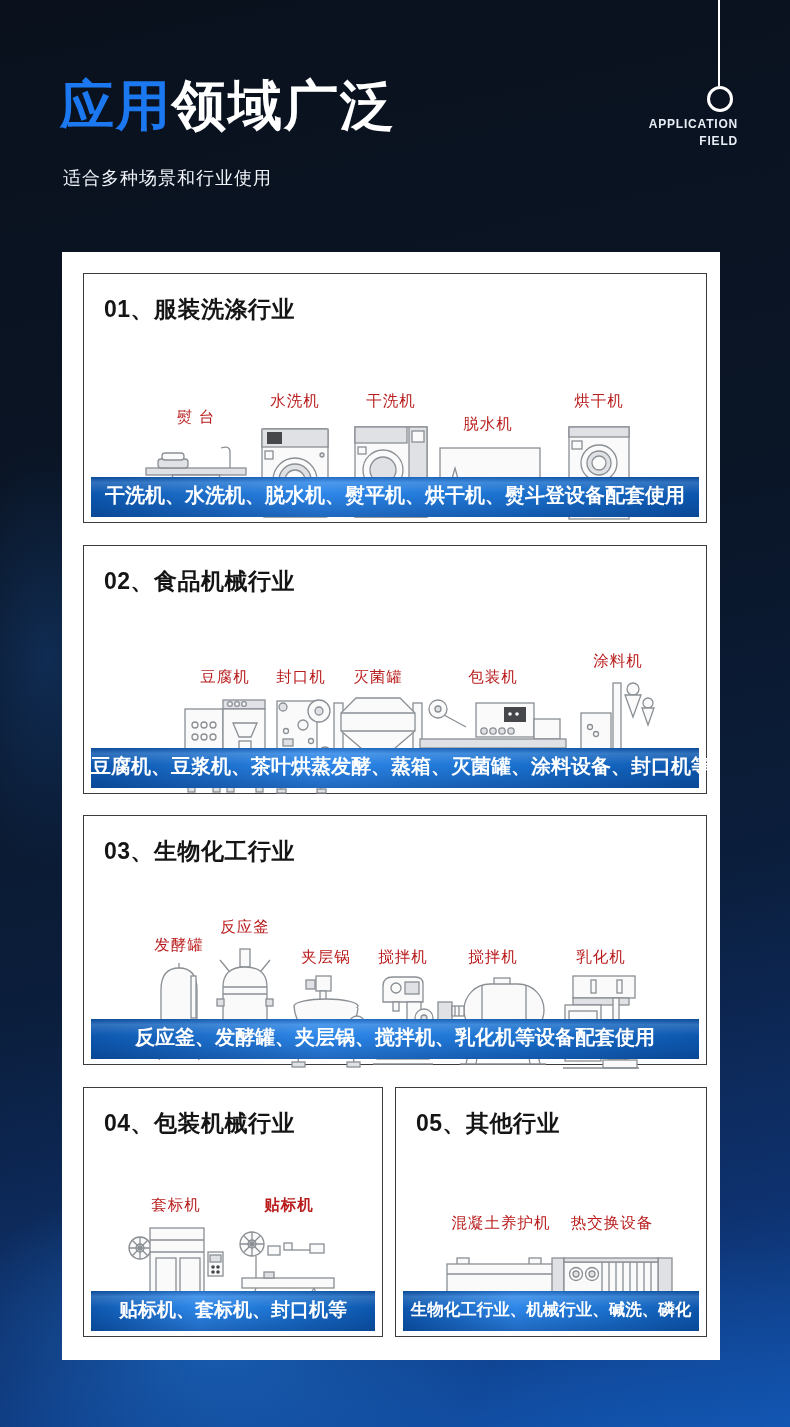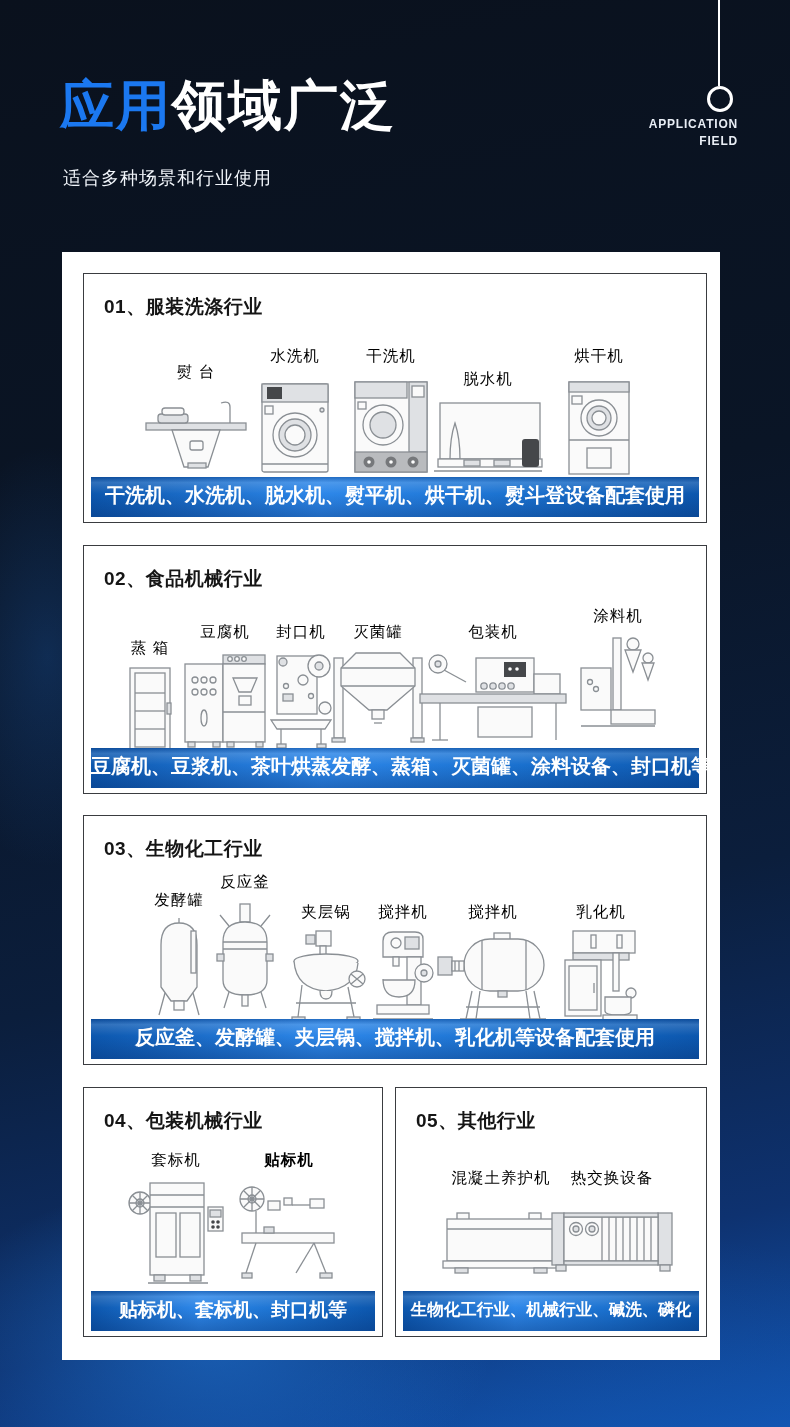--- a/index.html
+++ b/index.html
@@ -12,23 +12,23 @@
       linear-gradient(168deg,#0a111d 0%,#0a1526 38%,#0b1e3c 64%,#0e3270 86%,#1256b4 100%);}
   .title{position:absolute;left:60px;top:70px;font-size:54px;font-weight:800;letter-spacing:2px;color:#fff;white-space:nowrap;}
   .title .hl{color:#1b78f0;}
   .subtitle{position:absolute;left:63px;top:166px;font-size:18px;color:#f1f5fa;letter-spacing:1px;}
   .deco-line{position:absolute;left:718px;top:0;width:2px;height:86px;background:#fff;}
   .deco-ring{position:absolute;left:707px;top:86px;width:20px;height:20px;border:3px solid #fff;border-radius:50%;background:transparent;}
   .corner-label{position:absolute;right:52px;top:116px;text-align:right;font-size:12px;font-weight:bold;letter-spacing:.8px;line-height:17px;color:#e9eef5;}
   .corner-label span{display:block;}
   .panel{position:absolute;left:62px;top:252px;width:658px;height:1108px;background:#ffffff;}
   .card{position:absolute;background:#fff;border:1px solid #3a3c40;box-sizing:border-box;}
-  .card-title{position:absolute;left:20px;top:20px;font-size:19px;font-weight:bold;color:#151515;letter-spacing:.5px;white-space:nowrap;}
+  .card-title{position:absolute;left:20px;top:20px;font-size:23px;font-weight:bold;color:#151515;letter-spacing:.5px;white-space:nowrap;}
   .mgroup{position:absolute;text-align:center;}
-  .mlabel{font-size:15.5px;color:#000000;letter-spacing:1px;white-space:nowrap;}
+  .mlabel{font-size:15.5px;color:#b91c1c;letter-spacing:1px;white-space:nowrap;margin-top:45px;}
   .mgroup svg{display:block;margin:0 auto;}
   .banner{position:absolute;left:7px;right:7px;bottom:5px;height:40px;line-height:37px;text-align:center;color:#fff;font-weight:bold;white-space:nowrap;
     background:
       linear-gradient(180deg,rgba(8,40,96,.28),rgba(255,255,255,.15) 14%,rgba(255,255,255,0) 42%,rgba(6,40,100,.32) 100%),
       linear-gradient(90deg,#0c57ae,#2d87e9 38%,#1a71cf 70%,#0c57ae);}
   .fs20{font-size:20px;} .fs19{font-size:19px;} .fs16{font-size:16.5px;}
   
   svg .ln{stroke:#8a8f94;stroke-width:1.3;fill:none;}
   svg .f{stroke:#8a8f94;stroke-width:1.3;fill:#fafafa;}
   svg .g{stroke:#8a8f94;stroke-width:1.3;fill:#dfe1e4;}
@@ -128,33 +128,20 @@
         <rect class="f" x="20" y="70" width="24" height="20"></rect>
       </svg>
     </div>
 
     <div class="banner fs20">干洗机、水洗机、脱水机、熨平机、烘干机、熨斗登设备配套使用</div>
   </div>
 
   <div class="card" style="left:83px;top:545px;width:624px;height:249px;">
     <div class="card-title">02、食品机械行业</div>
 
-    <div class="mgroup" style="left:26px;top:92px;width:80px;">
-      <div class="mlabel">蒸 箱</div>
-      <svg width="46" height="92" viewBox="0 0 46 92" style="margin-top:6px">
-        <rect class="f" x="3" y="3" width="40" height="84"></rect>
-        <rect class="f" x="8" y="8" width="30" height="74"></rect>
-        <line class="ln" x1="8" y1="28" x2="38" y2="28"></line>
-        <line class="ln" x1="8" y1="46" x2="38" y2="46"></line>
-        <line class="ln" x1="8" y1="64" x2="38" y2="64"></line>
-        <rect class="g" x="40" y="38" width="4" height="11"></rect>
-        <rect class="g" x="5" y="87" width="7" height="4"></rect>
-        <rect class="g" x="34" y="87" width="7" height="4"></rect>
-      </svg>
-    </div>
 
     <div class="mgroup" style="left:184px;top:76px;width:66px;">
       <div class="mlabel">封口机</div>
       <svg width="64" height="100" viewBox="0 0 64 100" style="margin-top:7px">
         <rect class="f" x="8" y="6" width="40" height="58"></rect>
         <circle class="f" cx="50" cy="16" r="11"></circle>
           <circle class="g" cx="50" cy="16" r="4"></circle>
         <circle class="g" cx="14" cy="12" r="4"></circle>
         <circle class="ln" cx="34" cy="30" r="5"></circle>
         <circle class="ln" cx="17" cy="36" r="2.5"></circle>

